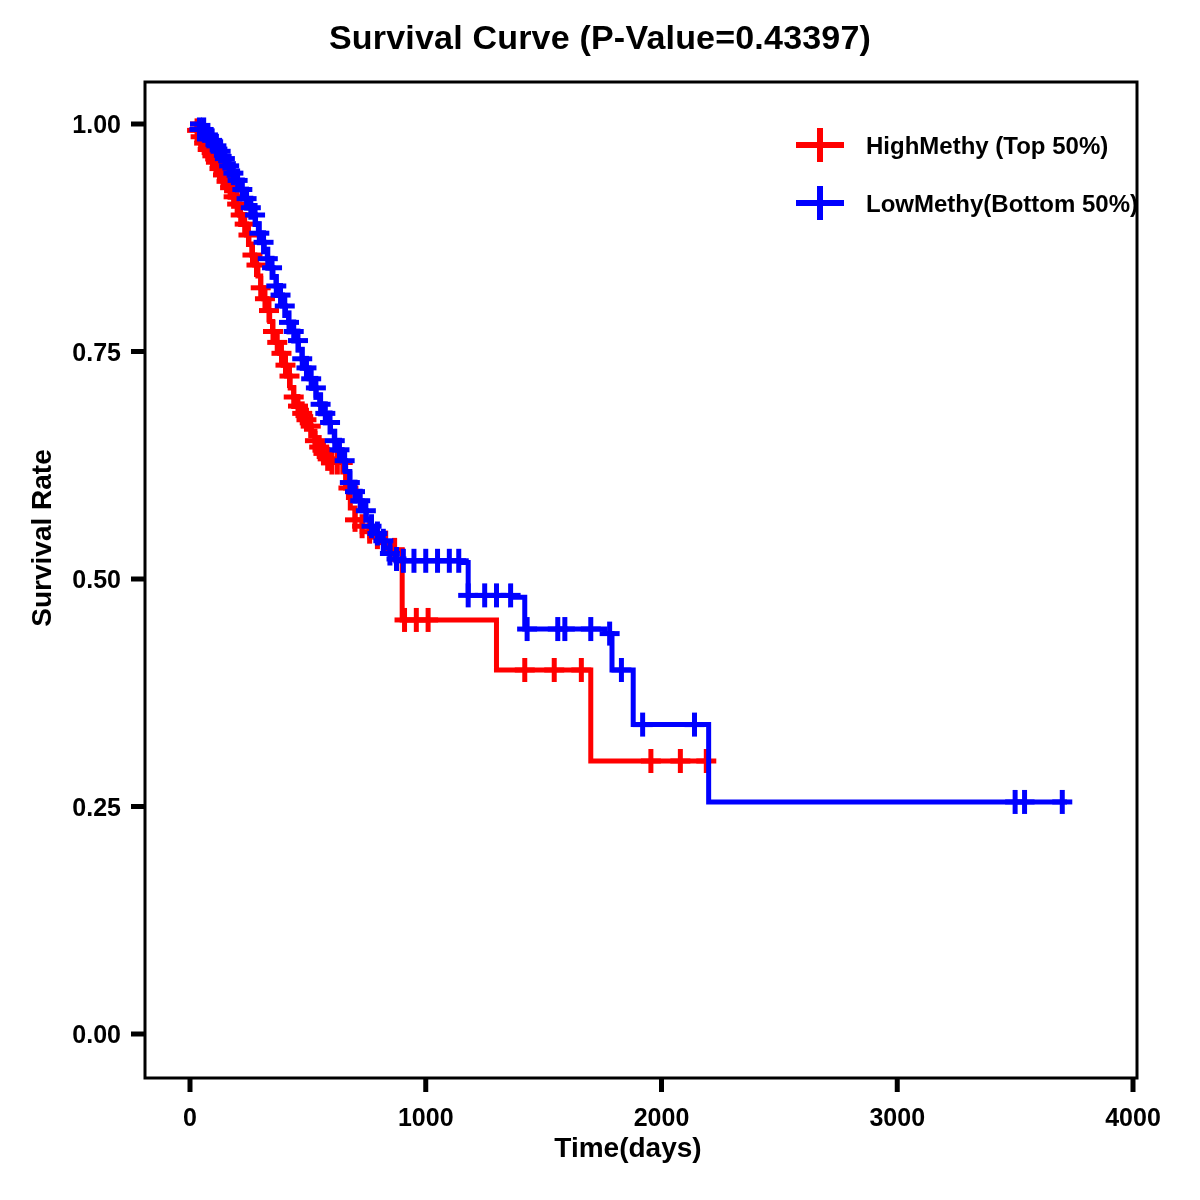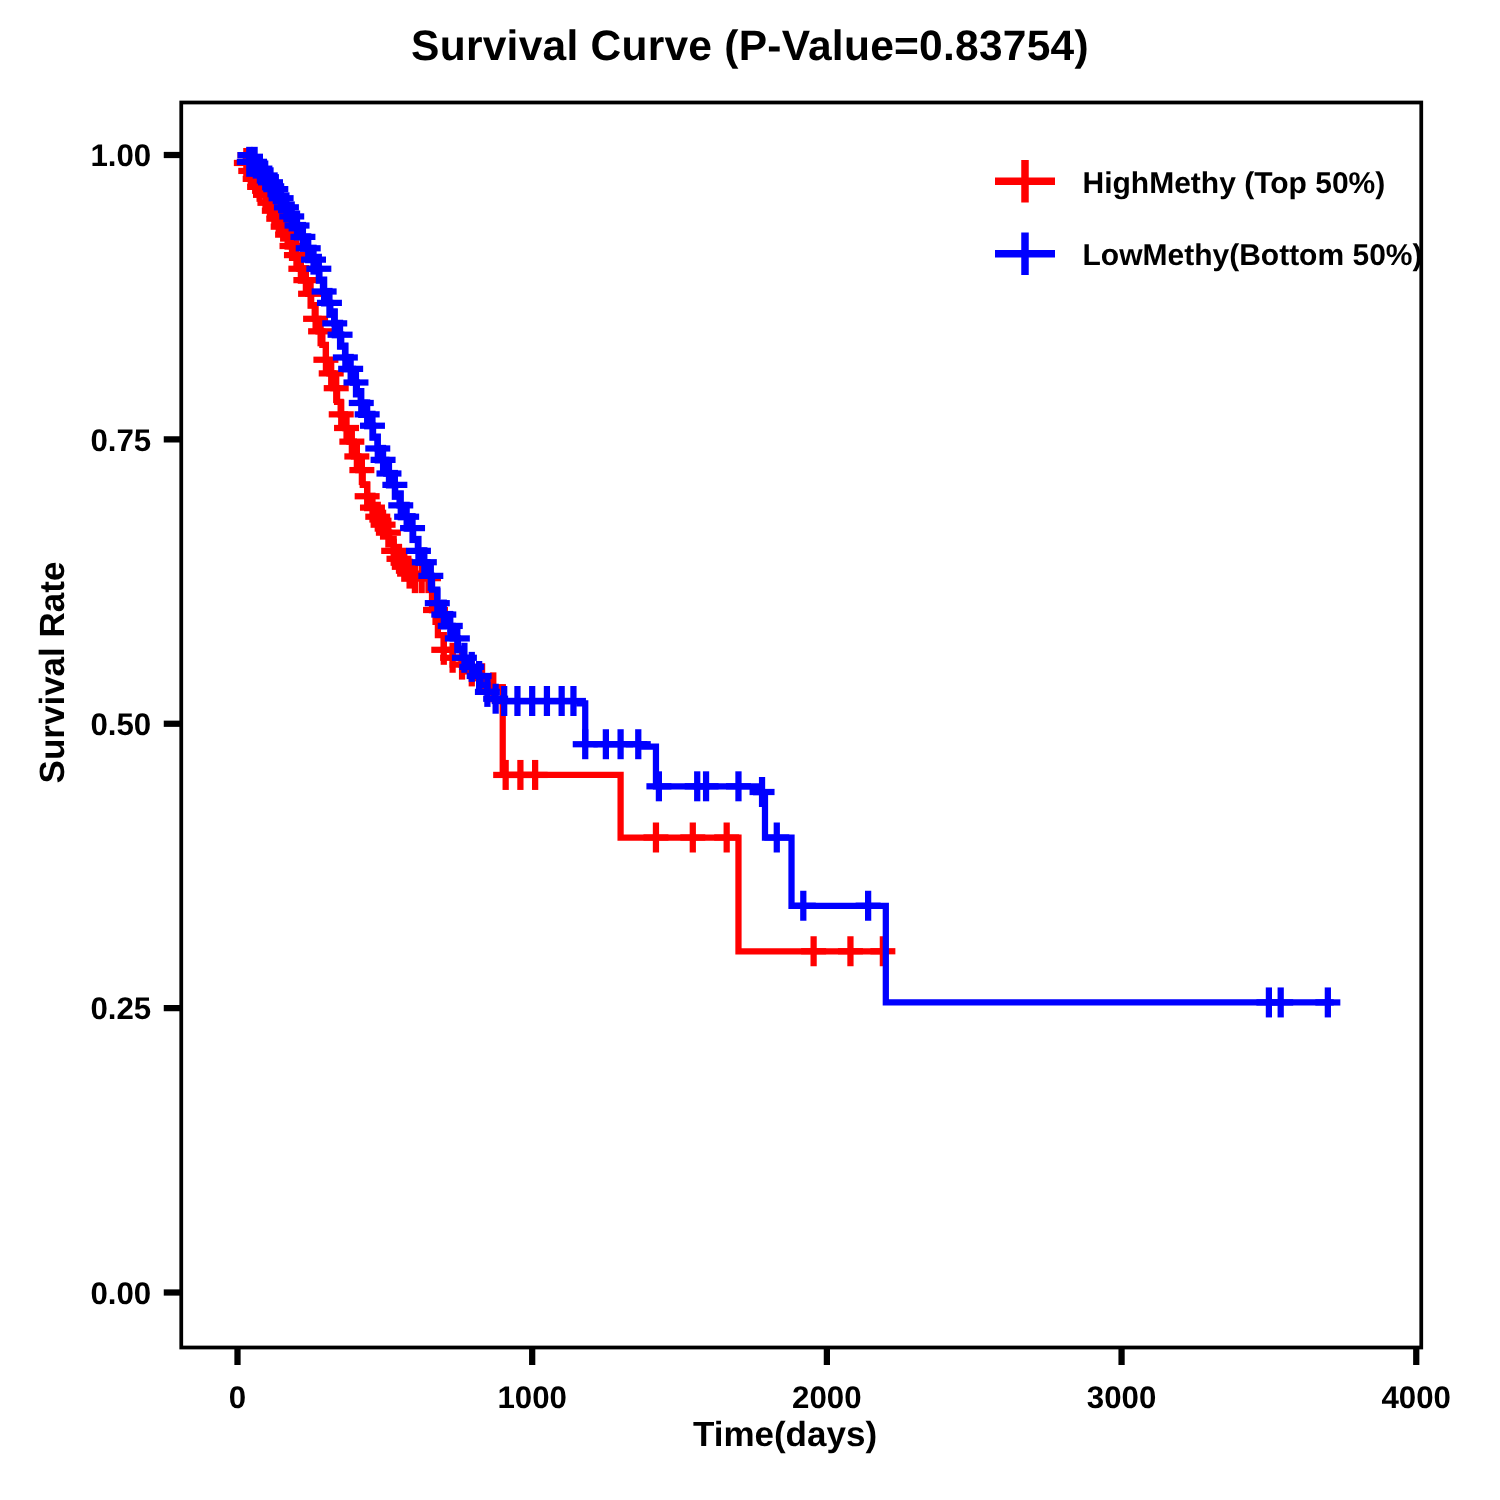--- a/index.html
+++ b/index.html
@@ -65,21 +65,21 @@
     font-size: 24px;
     font-weight: bold;
     fill: #000000;
   }
 </style>
 </head>
 <body>
 
 <div id="page">
 
-  <div id="chart-title">Survival Curve (P-Value=0.83754)</div>
+  <div id="chart-title">Survival Curve (P-Value=0.43397)</div>
 
   <div id="y-axis-title">Survival Rate</div>
 
   <div id="x-axis-title">Time(days)</div>
 
   <svg id="plot-svg" width="1200" height="1200">
     <g id="axis-frame">
         <rect x="145" y="82" width="992" height="996" fill="none" stroke="#000000" stroke-width="3"></rect>
       </g>
     <g id="x-ticks">

